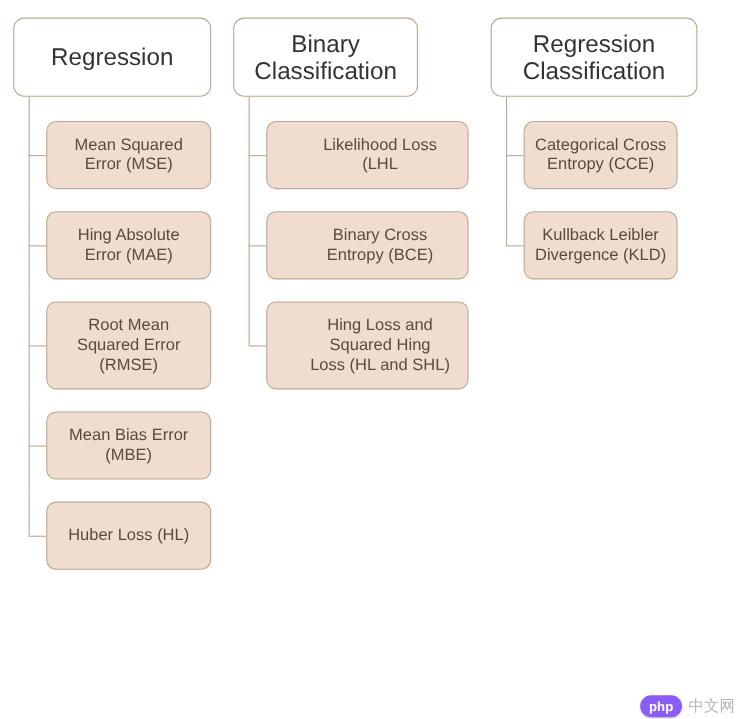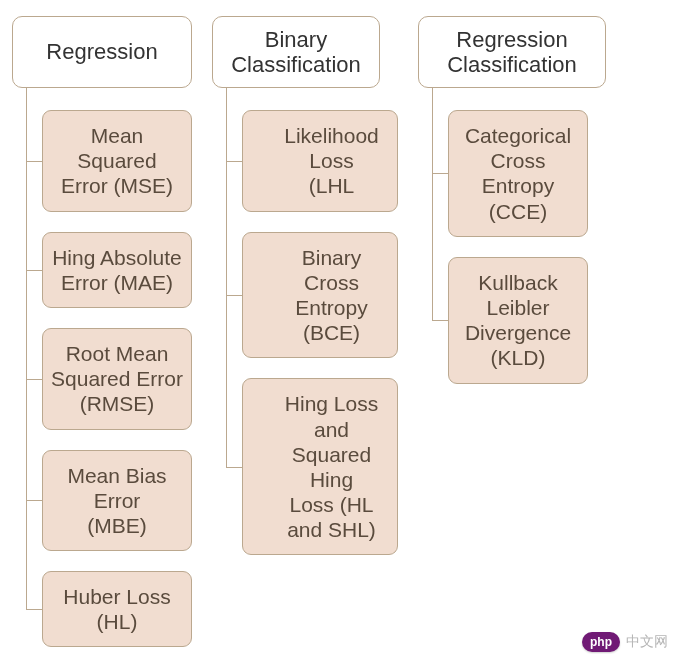--- a/index.html
+++ b/index.html
@@ -89,53 +89,53 @@
       top: 0;
       height: 12px;
       border-left: 1.5px solid #bba88f;
       display: none; 
     }
     .child-box {
       background: #f1ddd0;
       border: 1.5px solid #bba88f;
       border-radius: 9px;
       color: #5a4b3d;
-      font-size: 21px;
+      font-size: 15px;
       line-height: 1.2;
       text-align: center;
       padding: 12px 8px;
       min-height: 62px;
       display: flex;
       align-items: center;
       justify-content: center;
       white-space: pre-line;
     }
     
     .col-regression .parent-box { width: 180px; height: 72px; }
     .col-regression .child-box  { width: 150px; }
 
     .col-binary .parent-box { width: 168px; height: 72px; }
-    .col-binary .child-box  { width: 156px; padding-left: 31px; }
+    .col-binary .child-box  { width: 184px; padding-left: 31px; }
 
     .col-multi .parent-box { width: 188px; height: 72px; }
     .col-multi .child-box  { width: 140px; }
 
     
     .wm {
       position: absolute;
       right: 6px;
       bottom: 2px;
       display: flex;
       align-items: center;
       gap: 6px;
       font-size: 14px;
       color: #b5b5b5;
     }
     .wm .badge {
-      background: #701a75;
+      background: #8b5cf6;
       color: #fff;
       font-weight: 700;
       font-size: 12px;
       border-radius: 12px;
       padding: 3px 8px;
       box-shadow: 0 1px 2px rgba(0,0,0,0.2);
     }
   </style>
 </head>
 <body>

